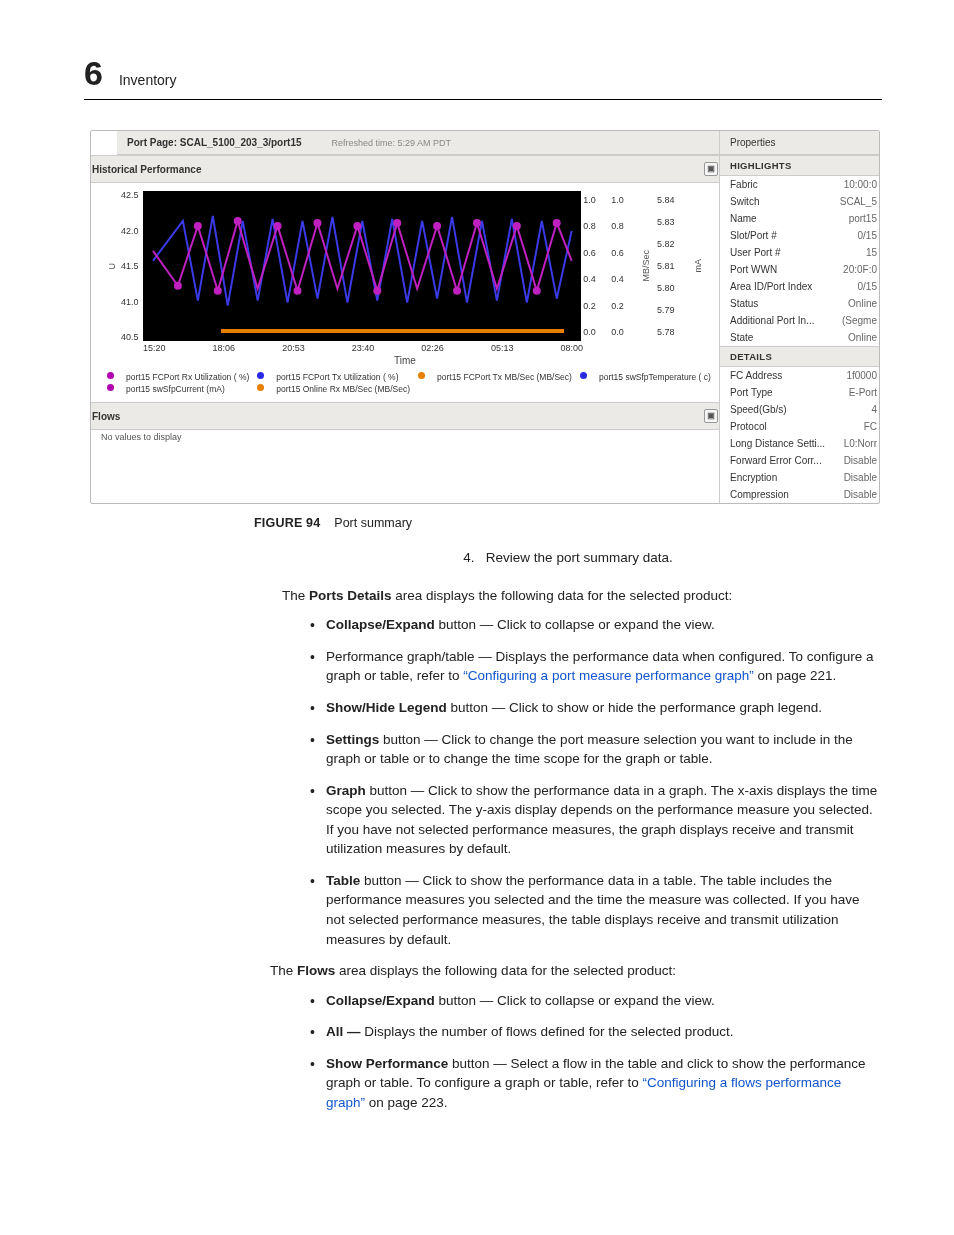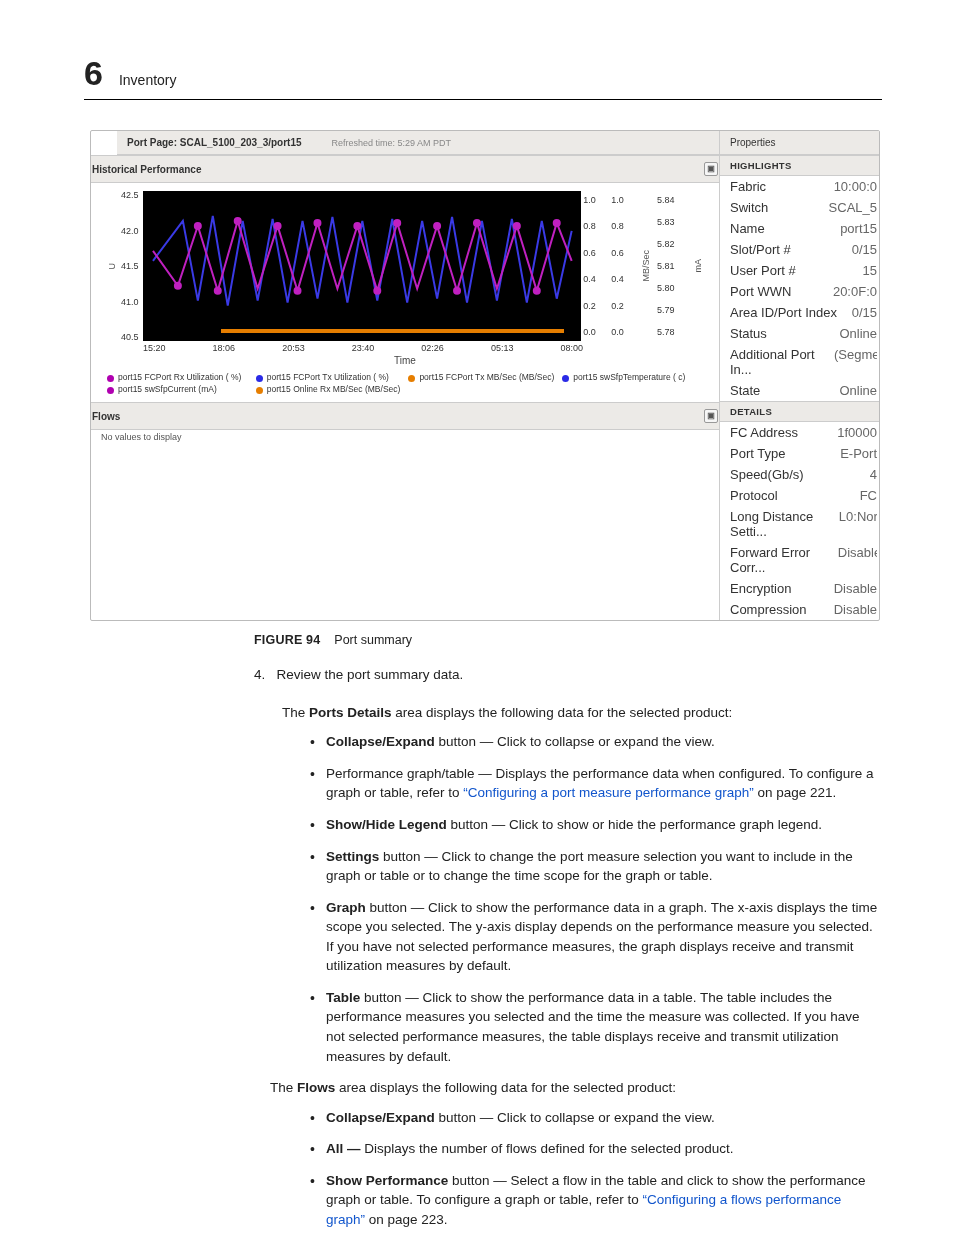--- a/index.html
+++ b/index.html
@@ -25,36 +25,36 @@
   .yl { height: 0; line-height: 0; }
   .ylab { writing-mode: vertical-rl; transform: rotate(180deg); font-size: 9px; color: #555; align-self: center; padding: 0 4px; }
   .plot { width: 440px; height: 150px; background: #000; position: relative; overflow: hidden; }
   .orange-band { position: absolute; left: 18%; right: 4%; top: 92%; height: 4px; background: #e67e00; }
   .plot svg { position: absolute; inset: 0; }
   .raxis { display: flex; flex-direction: column; justify-content: space-between; padding: 4px 2px; font-size: 9px; color: #333; height: 150px; width: 28px; }
   .raxis2 { width: 34px; }
   .xaxis { display: flex; justify-content: space-between; padding: 2px 0 0 40px; width: 480px; font-size: 9px; color: #333; }
   .xlab { text-align: center; font-size: 10px; color: #444; margin: 2px 0 6px 0; }
   .legend { font-size: 8.5px; color: #333; display: grid; grid-template-columns: 1fr 1fr 1fr 1fr; gap: 2px 8px; padding: 0 4px 6px 4px; }
-  .legend .item { display: flex; align-items: flex-end; gap: 4px; white-space: nowrap; }
+  .legend .item { display: flex; align-items: flex-start; gap: 12px; white-space: nowrap; }
   .dot { width: 7px; height: 7px; border-radius: 50%; flex: none; }
   .btnrow { padding: 10px 12px 24px 12px; display: flex; gap: 10px; }
   .btn { border: 1px solid #b8b8b8; background: linear-gradient(#fdfdfd,#e9e9e9); border-radius: 3px; padding: 5px 14px; font-size: 10px; color: #444; }
   .btn.dis { color: #aaa; background: #f3f3f3; }
   .flows-body { padding: 2px 10px 8px 10px; font-size: 9px; color: #555; }
   .side-head { background: #eceae7; border-bottom: 1px solid #ccc; padding: 6px 10px; font-size: 10px; }
   .side-sub { background: #eceae7; border-top: 1px solid #ccc; border-bottom: 1px solid #ccc; padding: 4px 10px; font-size: 9.5px; font-weight: 700; letter-spacing: .3px; }
-  .kv { display: flex; justify-content: space-between; padding: 3px 2px 3px 10px; font-size: 13px; color: #333; }
+  .kv { display: flex; justify-content: space-between; padding: 3px 2px 3px 10px; font-size: 10px; color: #333; }
   .kv .v { color: #666; white-space: nowrap; overflow: hidden; }
   
   .content { margin-left: 170px; margin-top: 10px; font-size: 13.5px; line-height: 1.45; }
   .figcap { margin: 10px 0 16px 0; font-size: 12.5px; }
   .figcap b { font-weight: 700; letter-spacing: .2px; }
   ol.steps { list-style: none; margin-bottom: 10px; }
-  ol.steps > li { margin-bottom: 18px; }
+  ol.steps > li { margin-bottom: 18px; text-align: center; }
   .para { margin: 10px 0; }
   ul.bul { list-style: none; margin: 6px 0 10px 28px; }
   ul.bul > li { position: relative; padding-left: 16px; margin-bottom: 12px; }
   ul.bul > li::before { content: "•"; position: absolute; left: 0; top: 0; font-size: 14px; }
   a.link { color: #1155cc; text-decoration: none; }
   b { font-weight: 700; }
 </style>
 </head>
 <body>
 

